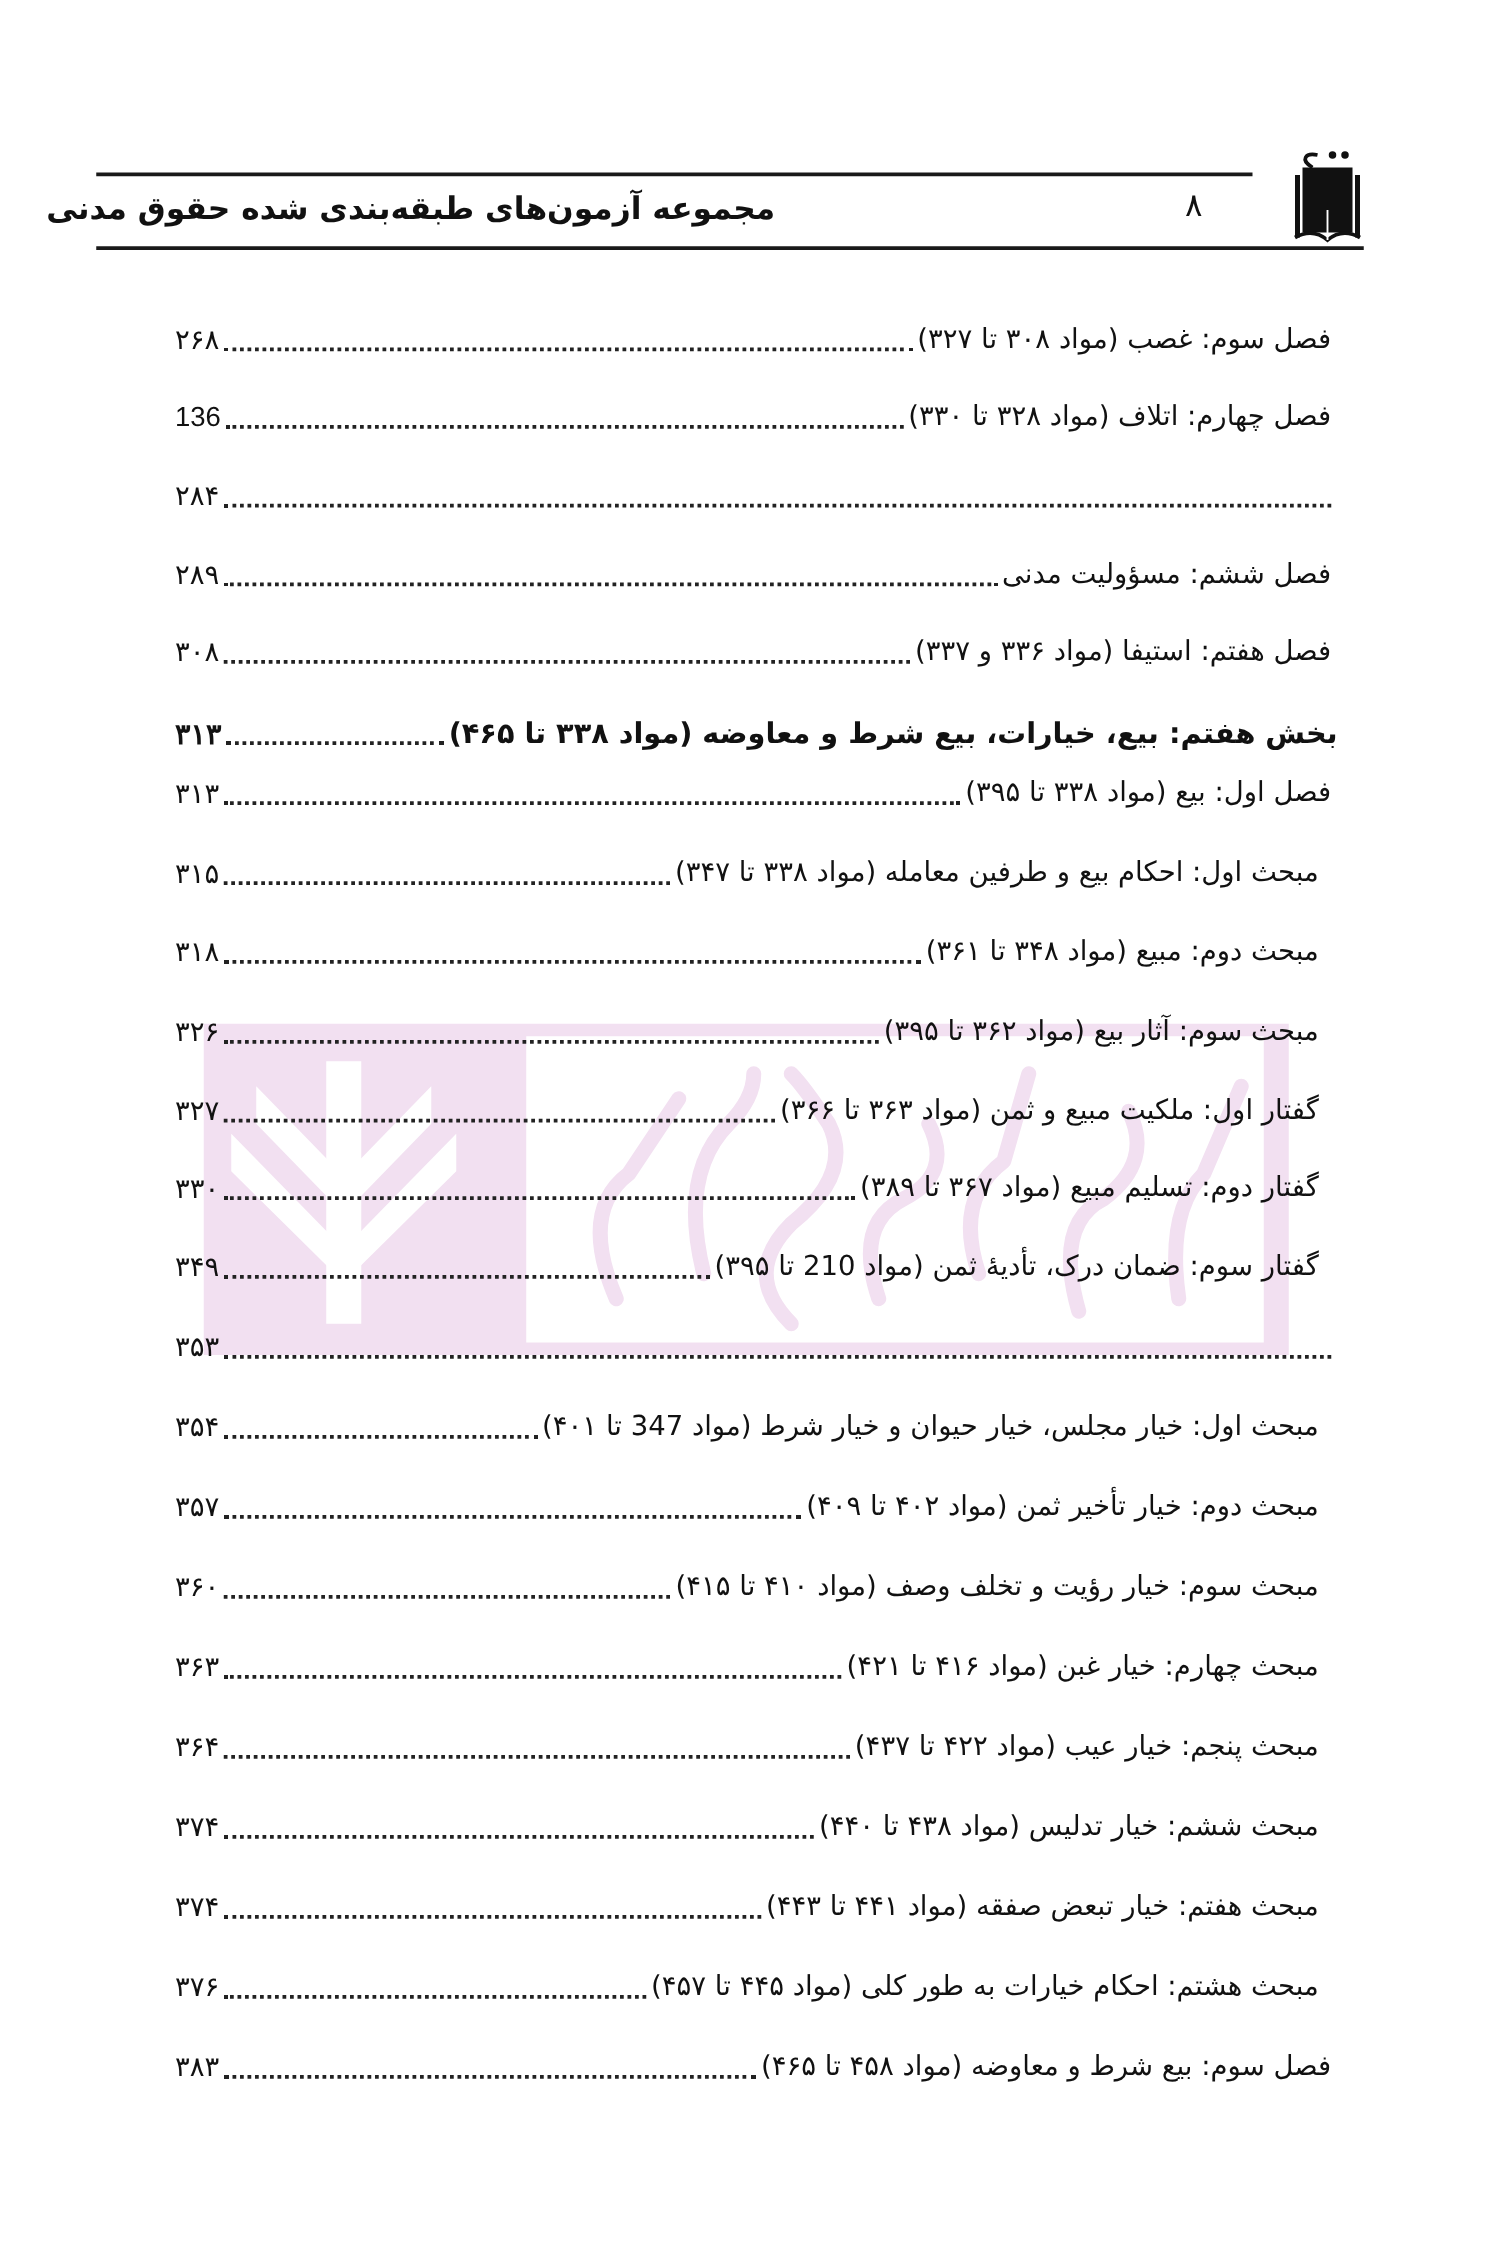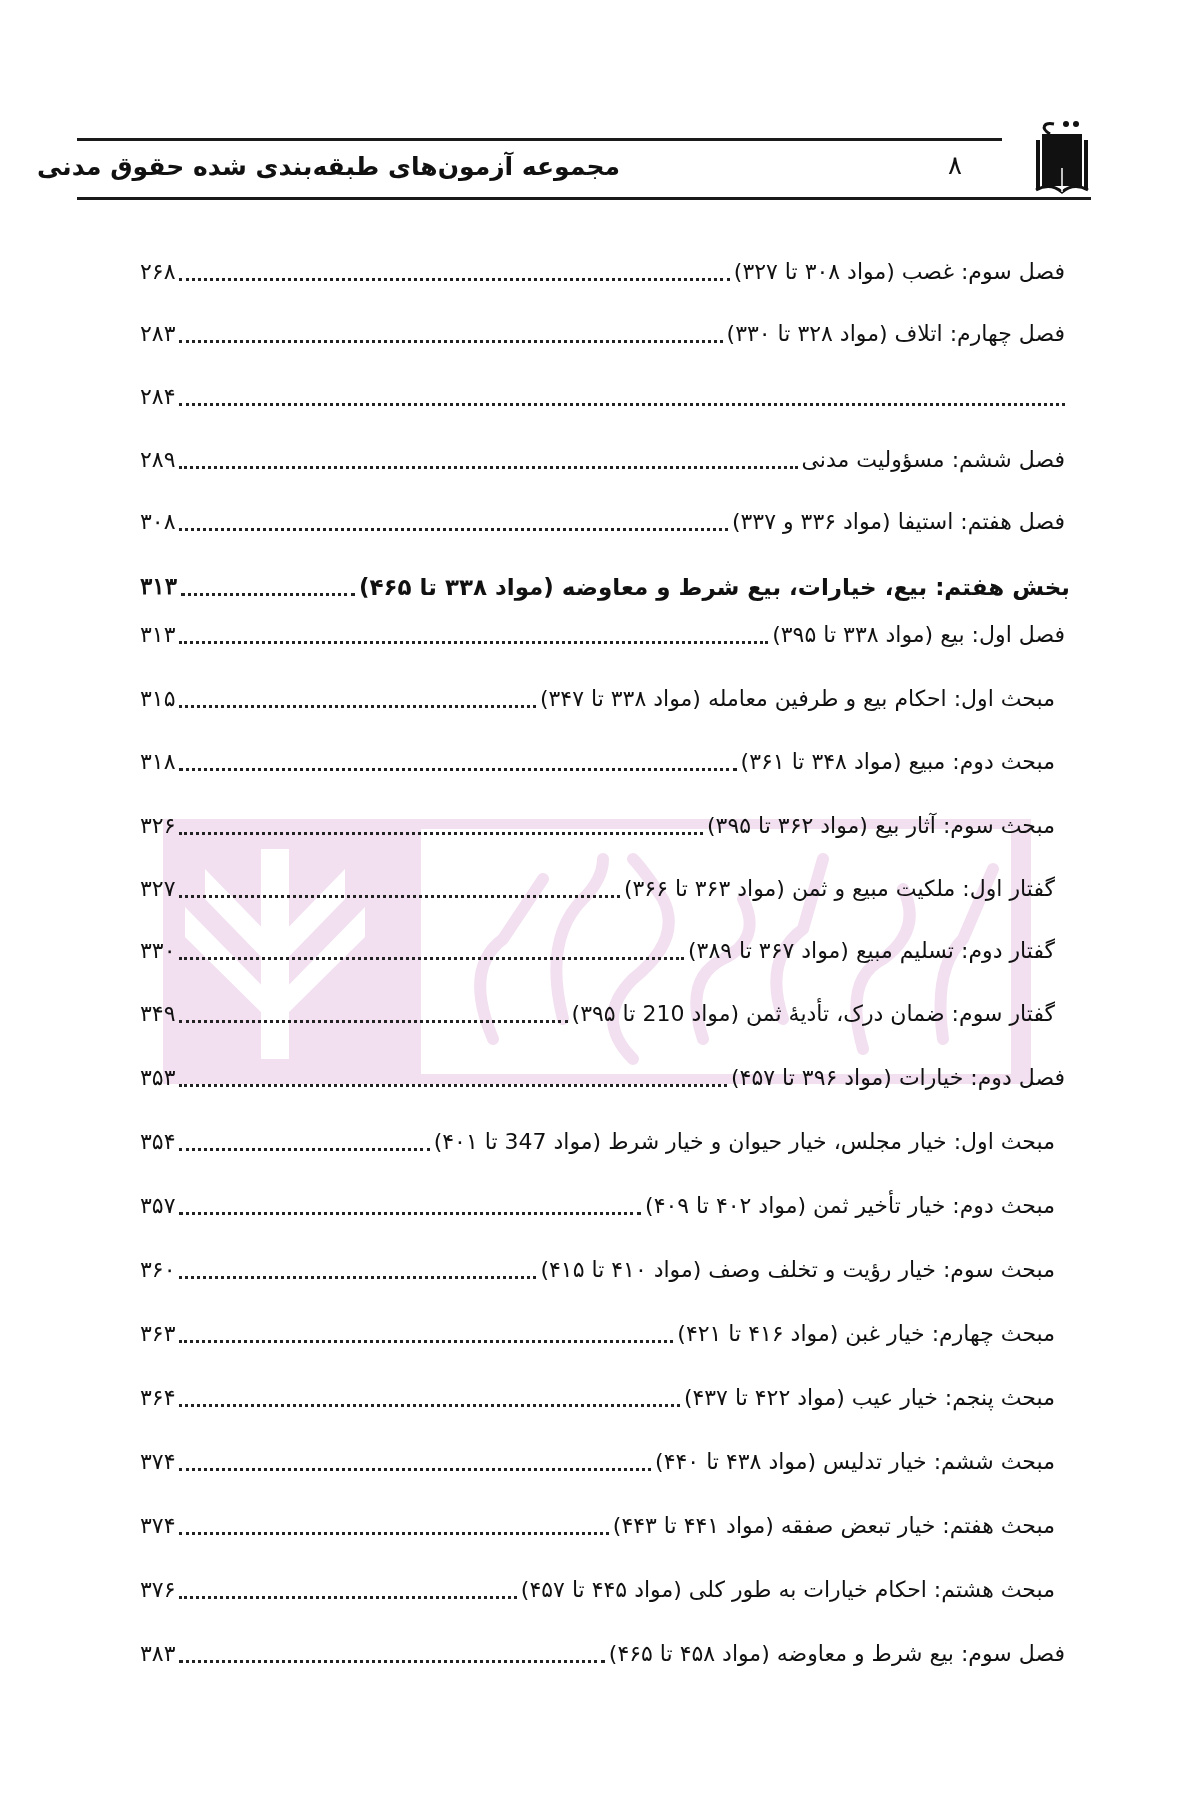--- a/index.html
+++ b/index.html
@@ -95,21 +95,21 @@
     border-bottom: 3px dotted #222;
     margin-bottom: 11px;
     min-width: 20px;
   }
   .toc-row .pg {
     font-size: 22px;
     line-height: 40px;
     padding-right: 4px;
     white-space: nowrap;
     direction: rtl;
-    font-family: Liberation Serif, serif;
+    font-family: Liberation Sans, sans-serif;
     text-align: center;
   }
   .lvl-fasl { width: 925px; }
   .lvl-mabhath { width: 915px; }
   .lvl-bakhsh { width: 930px; }
   .lvl-bakhsh .label, .lvl-bakhsh .pg { font-weight: bold; font-size: 23px; }
   .label, .pg { font-family: "DejaVu Sans", sans-serif; }
   .lvl-fasl .label, .lvl-mabhath .label { font-weight: normal; }
 </style>
 </head>
@@ -159,21 +159,21 @@
   </div>
 
   <div class="toc-row lvl-fasl" style="top:198px">
     <span class="label">فصل سوم: غصب (مواد ۳۰۸ تا ۳۲۷)</span>
     <span class="leader"></span>
     <span class="pg">۲۶۸</span>
   </div>
   <div class="toc-row lvl-fasl" style="top:260px">
     <span class="label">فصل چهارم: اتلاف (مواد ۳۲۸ تا ۳۳۰)</span>
     <span class="leader"></span>
-    <span class="pg">۲۸۳</span>
+    <span class="pg">136</span>
   </div>
   <div class="toc-row lvl-fasl" style="top:323px">
     <span class="leader"></span>
     <span class="pg">۲۸۴</span>
   </div>
   <div class="toc-row lvl-fasl" style="top:386px">
     <span class="label">فصل ششم: مسؤولیت مدنی</span>
     <span class="leader"></span>
     <span class="pg">۲۸۹</span>
   </div>
@@ -216,21 +216,20 @@
     <span class="label">گفتار دوم: تسلیم مبیع (مواد ۳۶۷ تا ۳۸۹)</span>
     <span class="leader"></span>
     <span class="pg">۳۳۰</span>
   </div>
   <div class="toc-row lvl-mabhath" style="top:940px">
     <span class="label">گفتار سوم: ضمان درک، تأدیهٔ ثمن (مواد 210 تا ۳۹۵)</span>
     <span class="leader"></span>
     <span class="pg">۳۴۹</span>
   </div>
   <div class="toc-row lvl-fasl" style="top:1004px">
-    <span class="label">فصل دوم: خیارات (مواد ۳۹۶ تا ۴۵۷)</span>
     <span class="leader"></span>
     <span class="pg">۳۵۳</span>
   </div>
   <div class="toc-row lvl-mabhath" style="top:1068px">
     <span class="label">مبحث اول: خیار مجلس، خیار حیوان و خیار شرط (مواد 347 تا ۴۰۱)</span>
     <span class="leader"></span>
     <span class="pg">۳۵۴</span>
   </div>
   <div class="toc-row lvl-mabhath" style="top:1132px">
     <span class="label">مبحث دوم: خیار تأخیر ثمن (مواد ۴۰۲ تا ۴۰۹)</span>

